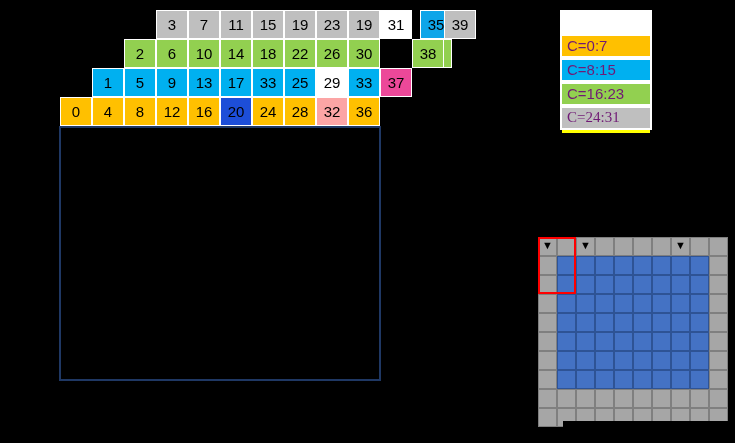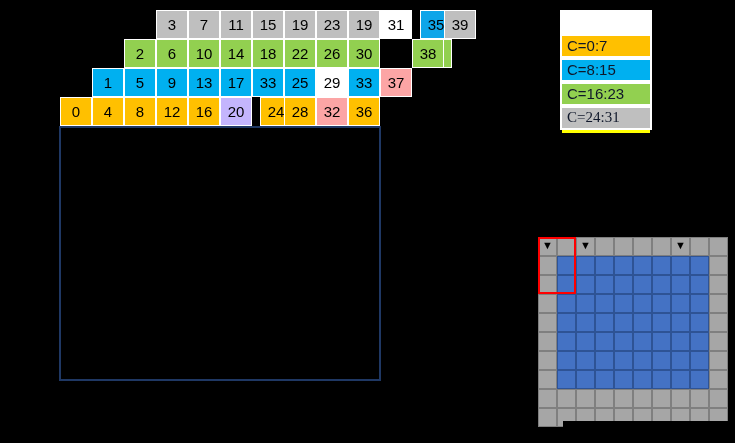--- a/index.html
+++ b/index.html
@@ -37,21 +37,21 @@
   
   #legend {
     position: absolute;
     left: 560px;
     top: 10px;
     width: 92px;
   }
   .legend-item {
     height: 24px;
     border: 2px solid #ffffff;
-    color: #0f172a;
+    color: #701a75;
     font-size: 15px;
     line-height: 19px;
     padding-left: 5px;
   }
   .legend-underline {
     height: 3px;
     width: 88px;
     margin-left: 2px;
   }
   
@@ -120,28 +120,28 @@
       <div class="num-cell" style="left: 412px; top: 39px; background: rgb(146, 208, 80);">38</div>
       <div class="num-cell" style="left: 92px; top: 68px; background: rgb(0, 176, 240);">1</div>
       <div class="num-cell" style="left: 124px; top: 68px; background: rgb(0, 176, 240);">5</div>
       <div class="num-cell" style="left: 156px; top: 68px; background: rgb(0, 176, 240);">9</div>
       <div class="num-cell" style="left: 188px; top: 68px; background: rgb(0, 176, 240);">13</div>
       <div class="num-cell" style="left: 220px; top: 68px; background: rgb(0, 176, 240);">17</div>
       <div class="num-cell" style="left: 252px; top: 68px; background: rgb(0, 176, 240);">33</div>
       <div class="num-cell" style="left: 284px; top: 68px; background: rgb(0, 176, 240);">25</div>
       <div class="num-cell" style="left: 316px; top: 68px; background: #ffffff;">29</div>
       <div class="num-cell" style="left: 348px; top: 68px; background: rgb(0, 176, 240);">33</div>
-      <div class="num-cell" style="left: 380px; top: 68px; background: #fca5a5;">37</div>
+      <div class="num-cell" style="left: 380px; top: 68px; background: #ec4899;">37</div>
       <div class="num-cell" style="left: 60px; top: 97px; background: rgb(255, 192, 0);">0</div>
       <div class="num-cell" style="left: 92px; top: 97px; background: rgb(255, 192, 0);">4</div>
       <div class="num-cell" style="left: 124px; top: 97px; background: rgb(255, 192, 0);">8</div>
       <div class="num-cell" style="left: 156px; top: 97px; background: rgb(255, 192, 0);">12</div>
       <div class="num-cell" style="left: 188px; top: 97px; background: rgb(255, 192, 0);">16</div>
-      <div class="num-cell" style="left: 220px; top: 97px; background: #c4b5fd;">20</div>
-      <div class="num-cell" style="left: 252px; top: 97px; background: rgb(255, 192, 0); margin-left: 8px;">24</div>
+      <div class="num-cell" style="left: 220px; top: 97px; background: #1d4ed8;">20</div>
+      <div class="num-cell" style="left: 252px; top: 97px; background: rgb(255, 192, 0);">24</div>
       <div class="num-cell" style="left: 284px; top: 97px; background: rgb(255, 192, 0);">28</div>
       <div class="num-cell" style="left: 316px; top: 97px; background: #fca5a5;">32</div>
       <div class="num-cell" style="left: 348px; top: 97px; background: rgb(255, 192, 0);">36</div>
     </div>
   <div class="matrix-outline" style="border-color: rgb(31, 56, 100);"></div>
   <div id="legend">
       <div class="legend-item" style="background: rgb(255, 255, 255);"></div>
       <div class="legend-item" style="background: rgb(255, 192, 0);">C=0:7</div>
       <div class="legend-item" style="background: rgb(0, 176, 240);">C=8:15</div>
       <div class="legend-item" style="background: rgb(146, 208, 80);">C=16:23</div>

